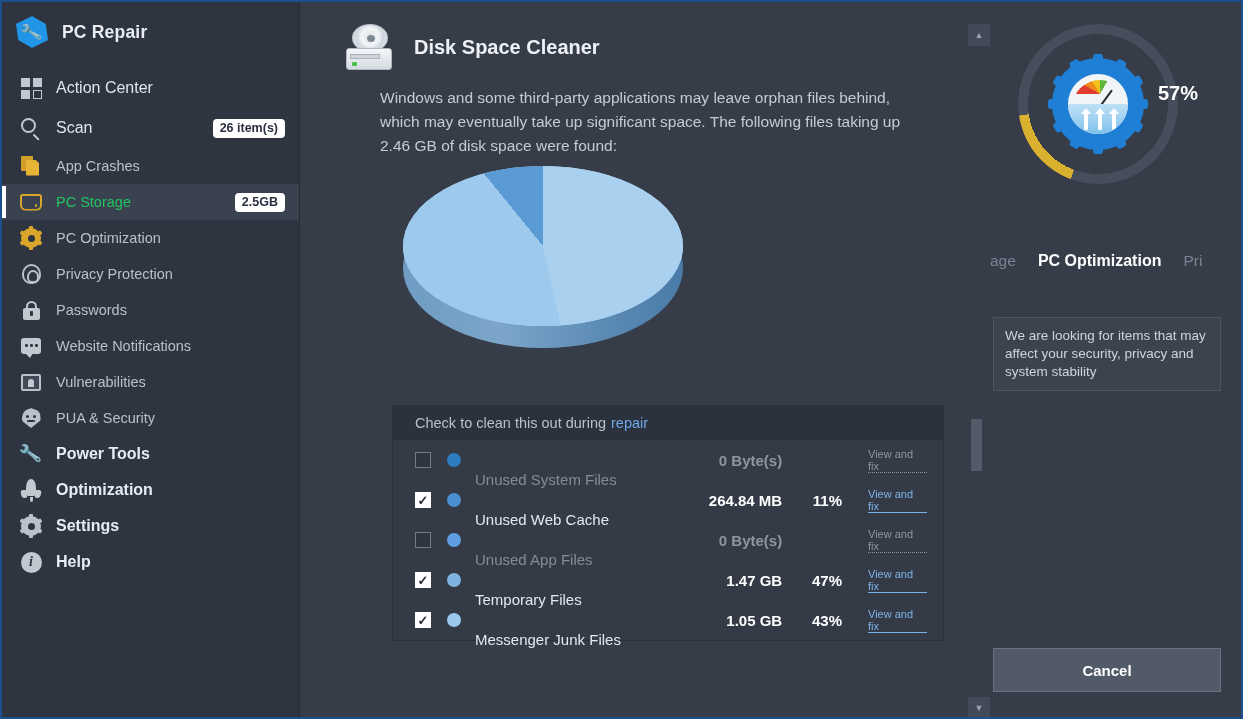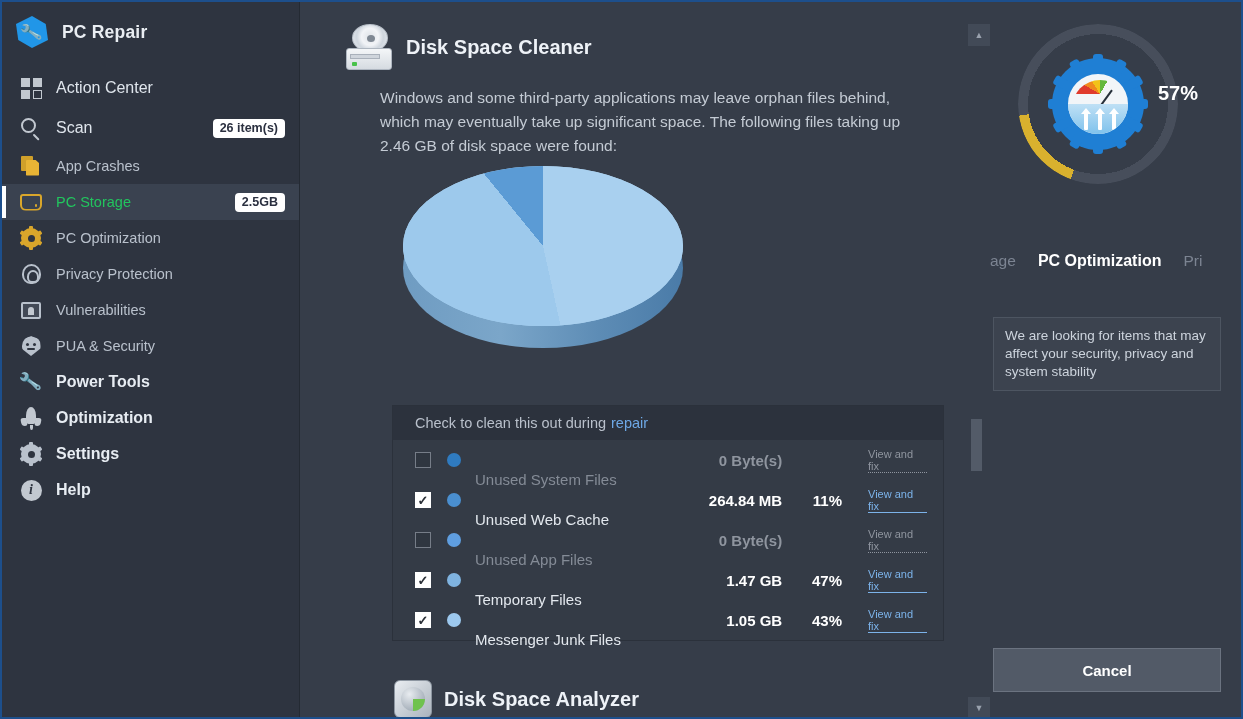--- a/index.html
+++ b/index.html
@@ -140,21 +140,21 @@
   .wbtn { width:38px; height:30px; display:flex; align-items:center; justify-content:center;
      color:#b7bdc7; font-size:16px; cursor:default; }
   .wbtn.min { font-size:14px; }
 
   
   #main {
     position:absolute; left:298px; top:0;
     width:680px; height:719px;
     background:#363d49; overflow:hidden;
   }
-  .sec-head { display:flex; align-items:center; gap:8px; padding:22px 0 0 46px; }
+  .sec-head { display:flex; align-items:center; gap:16px; padding:22px 0 0 46px; }
   .cd-icon { width:52px; height:46px; position:relative; flex:0 0 52px;}
   .cd-icon .disc{position:absolute;left:6px;top:0;width:36px;height:28px;border-radius:50%;
      background:radial-gradient(circle at 50% 45%, #dfe3e8 0%, #f2f4f7 38%, #cfd6de 60%, #eef1f5 100%);
      border:1px solid #b9c0c9;}
   .cd-icon .disc i{position:absolute;left:14px;top:10px;width:8px;height:7px;border-radius:50%;background:#7f8893;}
   .cd-icon .drive{position:absolute;left:0;bottom:0;width:46px;height:22px;border-radius:3px;
      background:linear-gradient(180deg,#f4f6f8,#d6dbe1);border:1px solid #aeb6c0;}
   .cd-icon .slot{position:absolute;left:4px;bottom:11px;width:30px;height:5px;background:#cfd5dc;border:1px solid #a9b1bb;}
   .cd-icon .led{position:absolute;left:6px;bottom:4px;width:5px;height:4px;background:#49c24a;border-radius:1px;}
   .sec-title { color:#eef2f7; font-size:20px; font-weight:bold; }
@@ -345,20 +345,40 @@
               <div class="h2"></div>
             </div>
           </span>
           <span class="lbl">PC Optimization</span>
         </div>
         <div class="nav-item">
           <span class="ico">
             <div class="i-finger"></div>
           </span>
           <span class="lbl">Privacy Protection</span>
+        </div>
+        <div class="nav-item">
+          <span class="ico">
+            <div class="i-lock">
+              <div class="sh"></div>
+              <div class="bd"></div>
+              <div class="kh"></div>
+            </div>
+          </span>
+          <span class="lbl">Passwords</span>
+        </div>
+        <div class="nav-item">
+          <span class="ico">
+            <div class="i-chat">
+              <span class="d" style="left:4px"></span>
+              <span class="d" style="left:9px"></span>
+              <span class="d" style="left:14px"></span>
+            </div>
+          </span>
+          <span class="lbl">Website Notifications</span>
         </div>
         <div class="nav-item">
           <span class="ico">
             <div class="i-win">
               <div class="p"></div>
             </div>
           </span>
           <span class="lbl">Vulnerabilities</span>
         </div>
         <div class="nav-item">
@@ -483,28 +503,20 @@
             <span class="chk on"></span>
             <span class="dot" style="background:#9cc8ee"></span>
             <span class="tname">Messenger Junk Files</span>
             <span class="tsize">1.05 GB</span>
             <span class="tpct">43%</span>
             <span class="tfix">View and fix</span>
           </div>
         </div>
     </div>
 
-    <div class="sec-head bottom" style="position:absolute;left:46px;top:668px;">
-      <div class="hd-icon">
-        <div class="body"></div>
-          <div class="circ"></div>
-          <div class="pieq"></div>
-      </div>
-      <div class="sec-title">Disk Space Analyzer</div>
-    </div>
   </div>
 
   <div class="mscroll">
     <div class="sc-btn up">▲</div>
     <div class="sc-thumb"></div>
     <div class="sc-btn dn">▼</div>
   </div>
 
   <div id="right">
     <div class="gauge-wrap">

